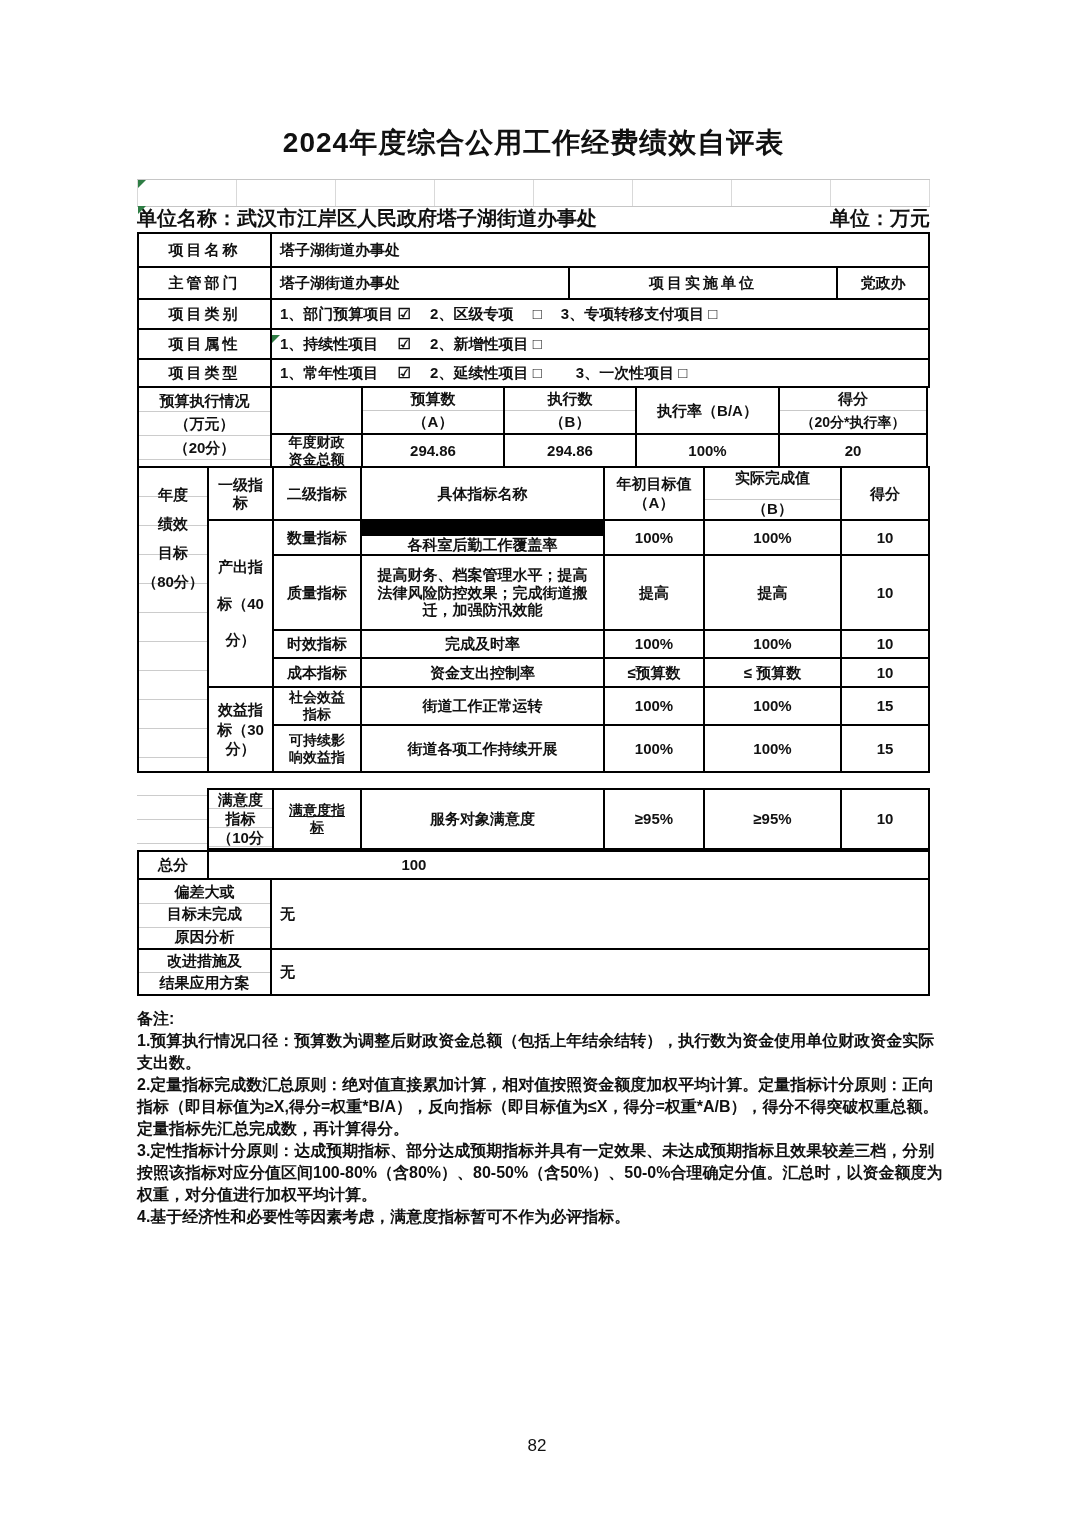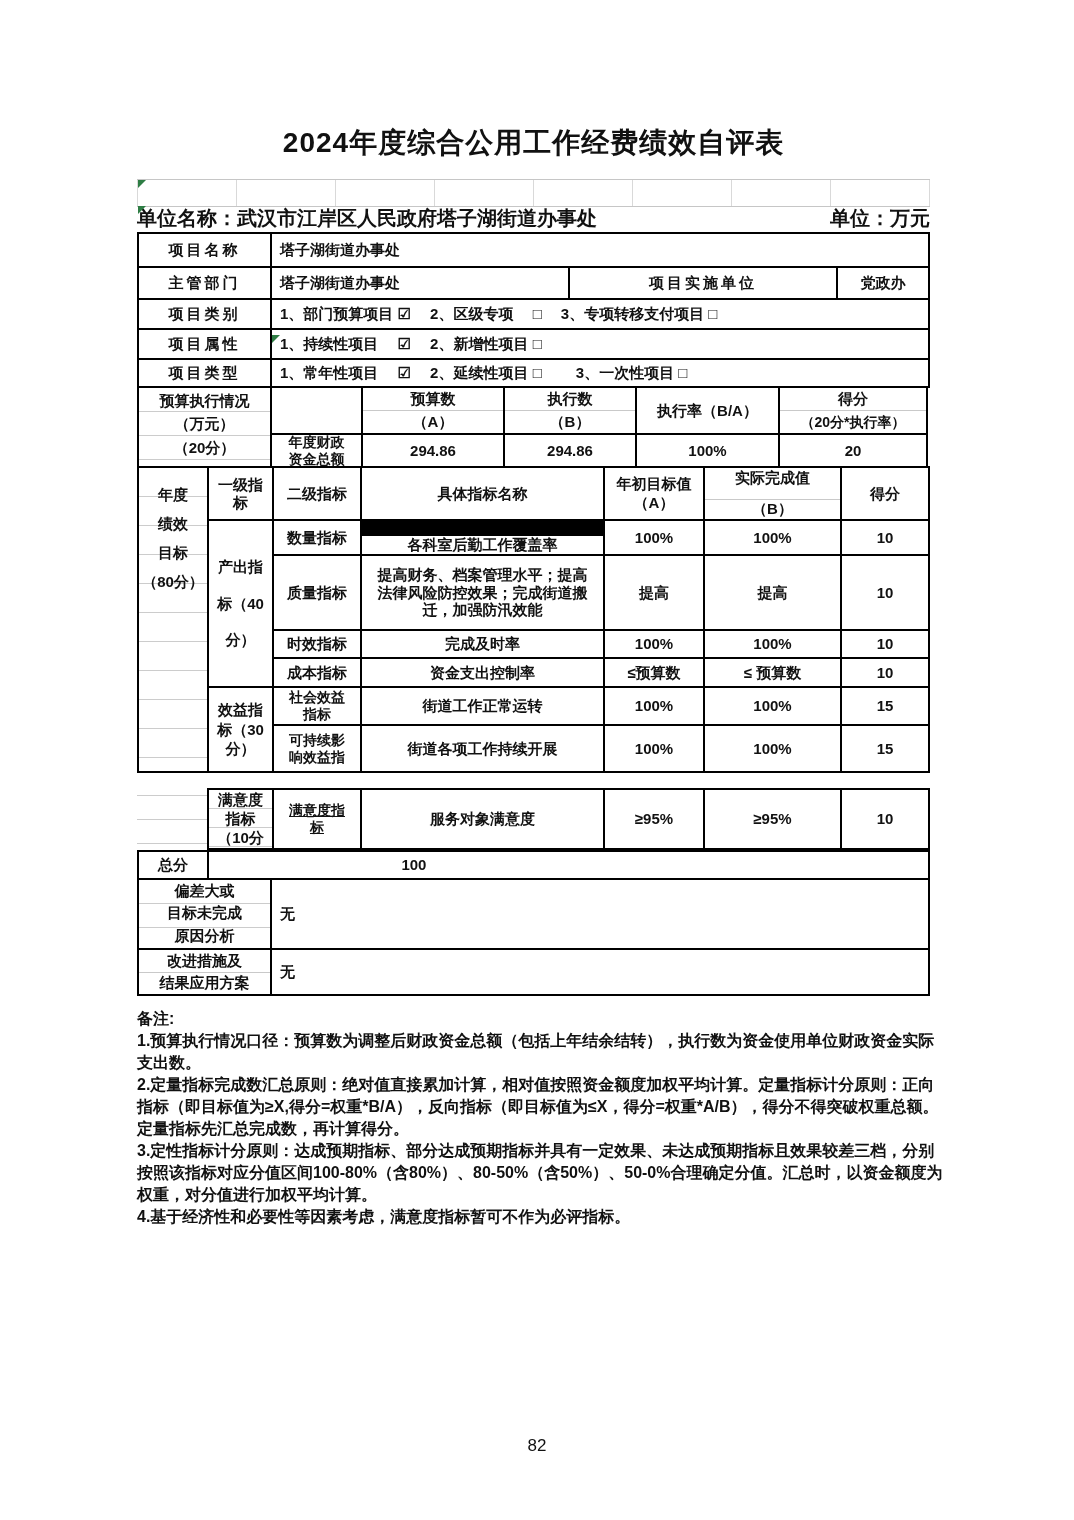--- a/index.html
+++ b/index.html
@@ -191,21 +191,21 @@
   </div>
 
   <div class="tbl" style="left:137px;top:850px;grid-template-columns:68px 719px;grid-template-rows:26px;">
     <div class="c" style="grid-column:1;">总分</div>
     <div class="c" style="grid-column:2;justify-content:flex-start;">
       <span style="display:inline-block;width:57%;text-align:center;">100</span>
     </div>
   </div>
 
   <div class="tbl" style="left:137px;top:878px;grid-template-columns:131px 656px;grid-template-rows:68px 44px;">
-    <div class="c topstack ruled" style="grid-column:1;grid-row:1;padding-top:1px;font-family:Liberation Serif, serif;">
+    <div class="c topstack ruled" style="grid-column:1;grid-row:1;padding-top:1px;">
       <div style="height:23px;">偏差大或</div>
       <div style="height:24px;">目标未完成</div>
       <div style="height:24px;">原因分析</div>
     </div>
     <div class="c left" style="grid-column:2;grid-row:1;">无</div>
     <div class="c vstack divided" style="grid-column:1;grid-row:2;">
       <div>改进措施及</div>
       <div>结果应用方案</div>
     </div>
     <div class="c left" style="grid-column:2;grid-row:2;">无</div>

